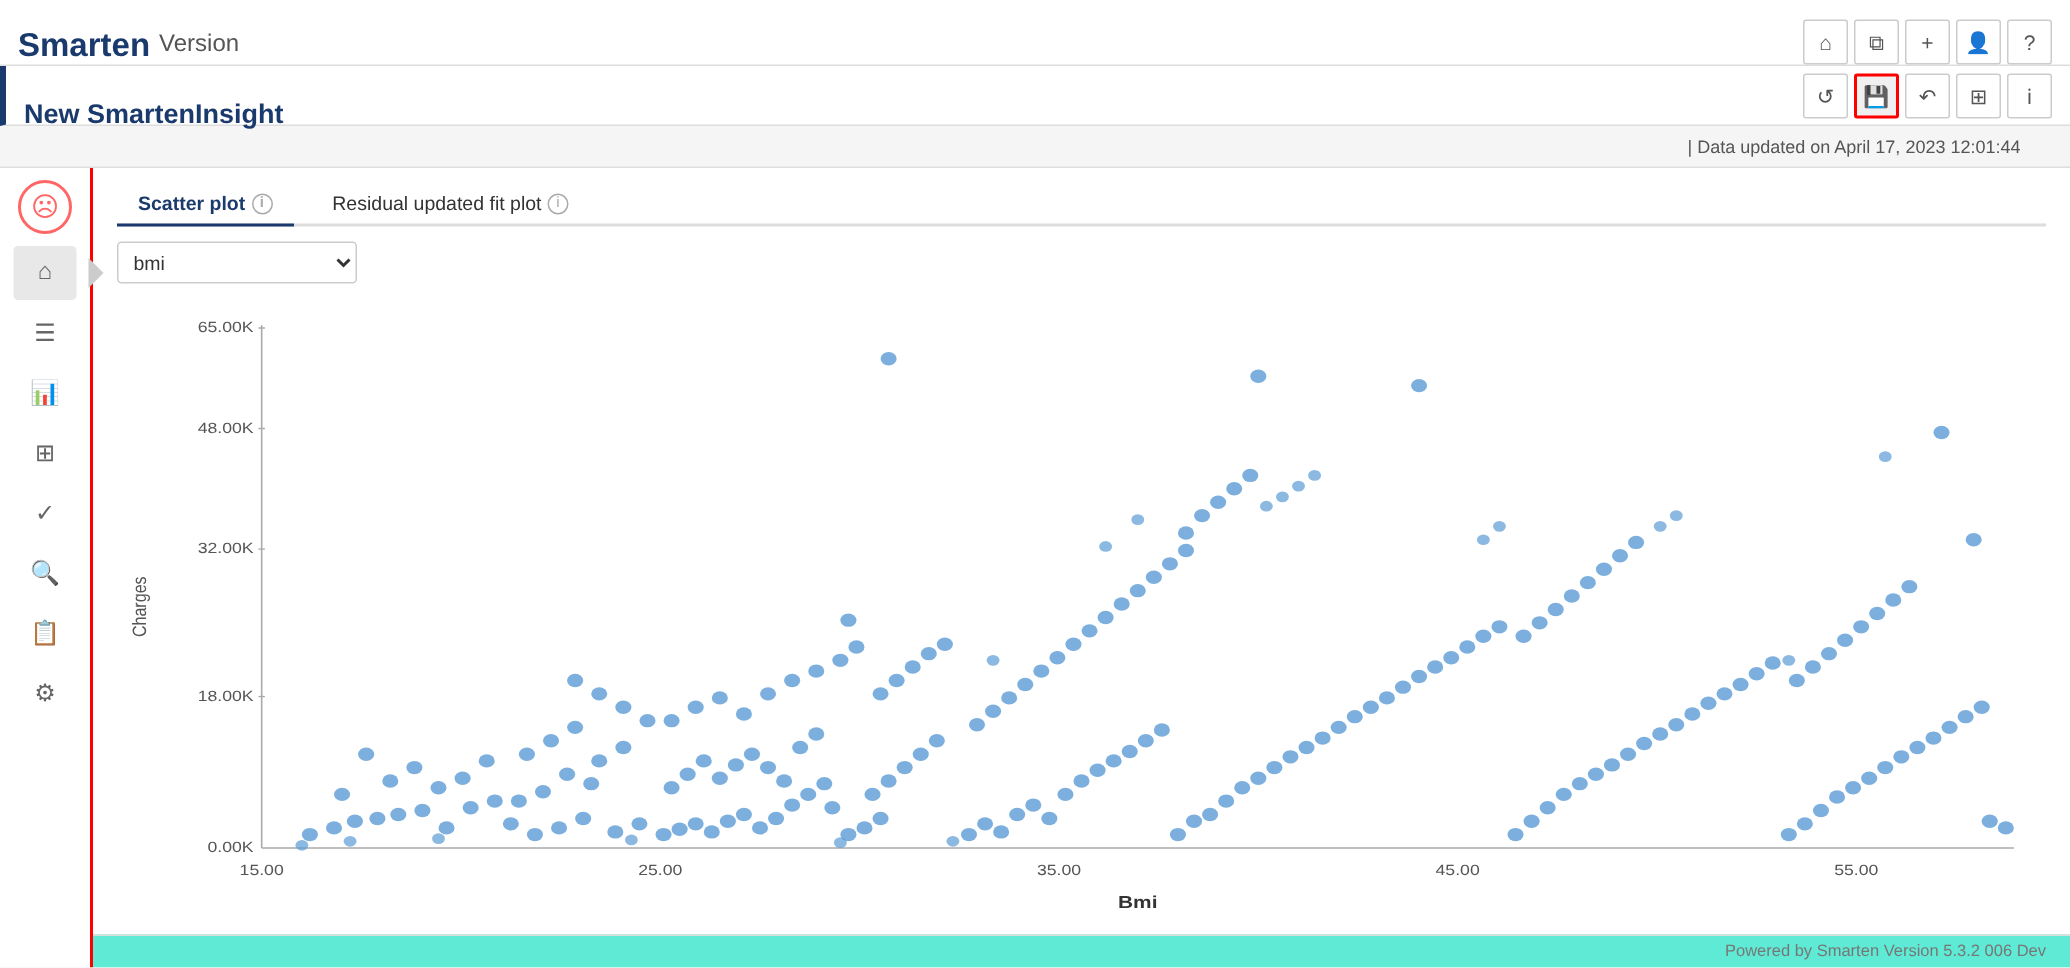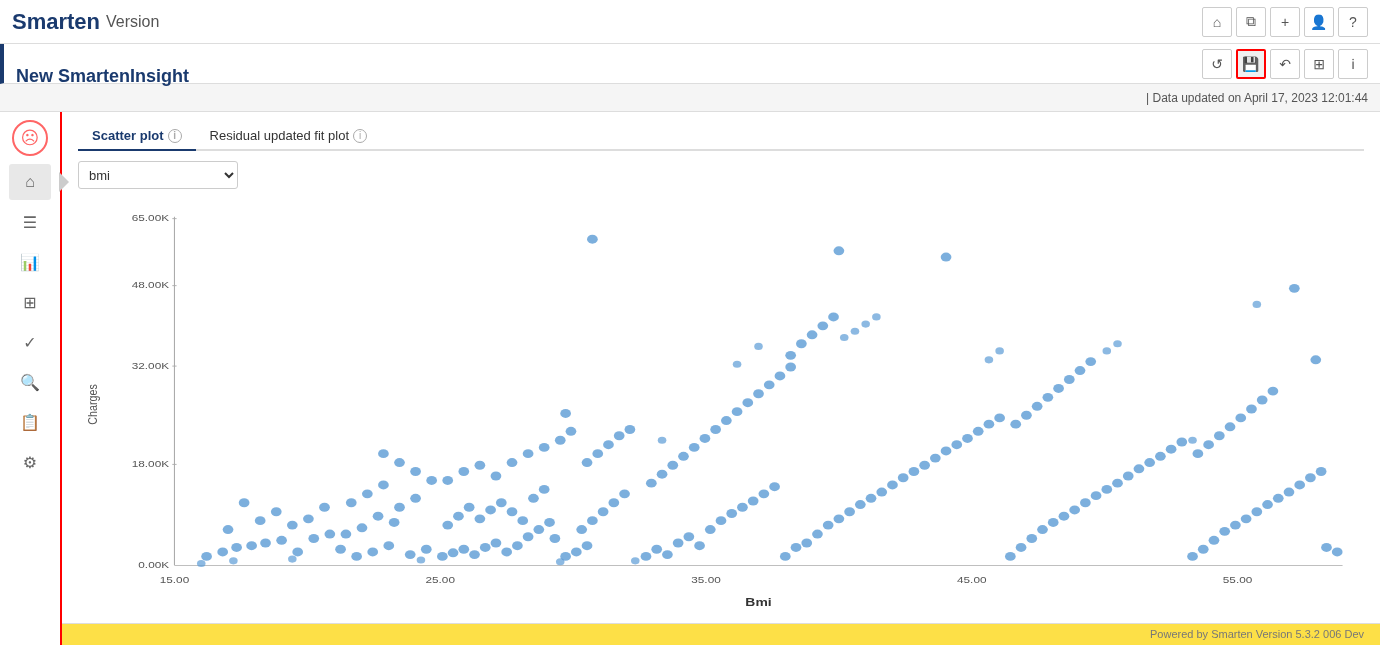--- a/index.html
+++ b/index.html
@@ -3,21 +3,21 @@
   <meta charset="utf-8">
   <style>
     * { box-sizing: border-box; margin: 0; padding: 0; }
     body { font-family: Arial, sans-serif; background: #f0f0f0; width: 1380px; height: 645px; overflow: hidden; }
 
     
     .top-header {
       background: white;
       height: 44px;
       display: flex;
-      align-items: center;
+      align-items: flex-end;
       justify-content: space-between;
       padding: 0 12px;
       border-bottom: 1px solid #ddd;
     }
     .logo-area { display: flex; align-items: center; gap: 6px; }
     .logo-smarten { font-size: 22px; font-weight: bold; color: #1a3a6e; }
     .logo-insights { font-size: 16px; color: #555; font-weight: normal; }
     .top-icons { display: flex; align-items: center; gap: 4px; }
     .top-icon-btn {
       width: 30px; height: 30px;
@@ -55,21 +55,21 @@
     }
     .title-icon-btn.highlighted { border: 2px solid red; background: #f0f0f0; }
 
     
     .data-bar {
       background: #f5f5f5;
       height: 28px;
       display: flex;
       align-items: center;
       justify-content: flex-end;
-      padding: 0 12px;
+      padding: 0 33px;
       border-bottom: 1px solid #ddd;
       font-size: 12px;
       color: #555;
     }
 
     
     .main-area {
       display: flex;
       height: calc(645px - 44px - 40px - 28px);
     }
@@ -118,21 +118,21 @@
       flex: 1;
       background: white;
       padding: 10px 16px;
       overflow: hidden;
     }
 
     
     .tabs {
       display: flex;
       align-items: center;
-      gap: 0;
+      gap: 12px;
       margin-bottom: 10px;
       border-bottom: 2px solid #ddd;
     }
     .tab {
       padding: 6px 14px;
       cursor: pointer;
       font-size: 13px;
       color: #333;
       border-bottom: 2px solid transparent;
       margin-bottom: -2px;
@@ -174,21 +174,21 @@
       width: 100%;
       height: calc(100% - 80px);
     }
 
     .chart-svg {
       width: 100%;
       height: 100%;
     }
 
     .footer {
-      background: #fde047;
+      background: #5eead4;
       text-align: right;
       padding: 4px 16px;
       font-size: 11px;
       color: #777;
       border-top: 1px solid #ddd;
       height: 22px;
     }
   </style>
 </head>
 <body>

